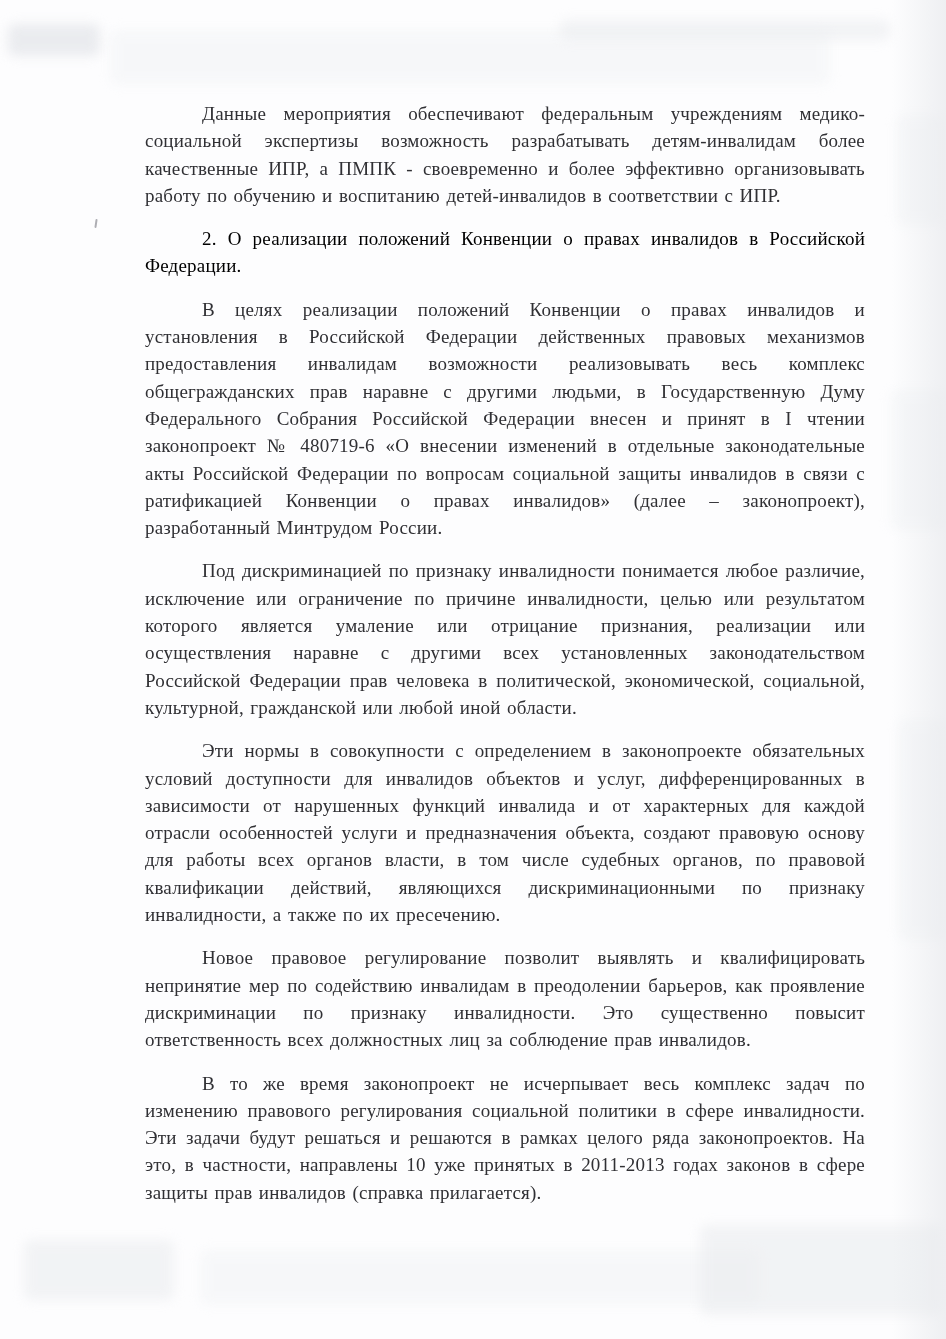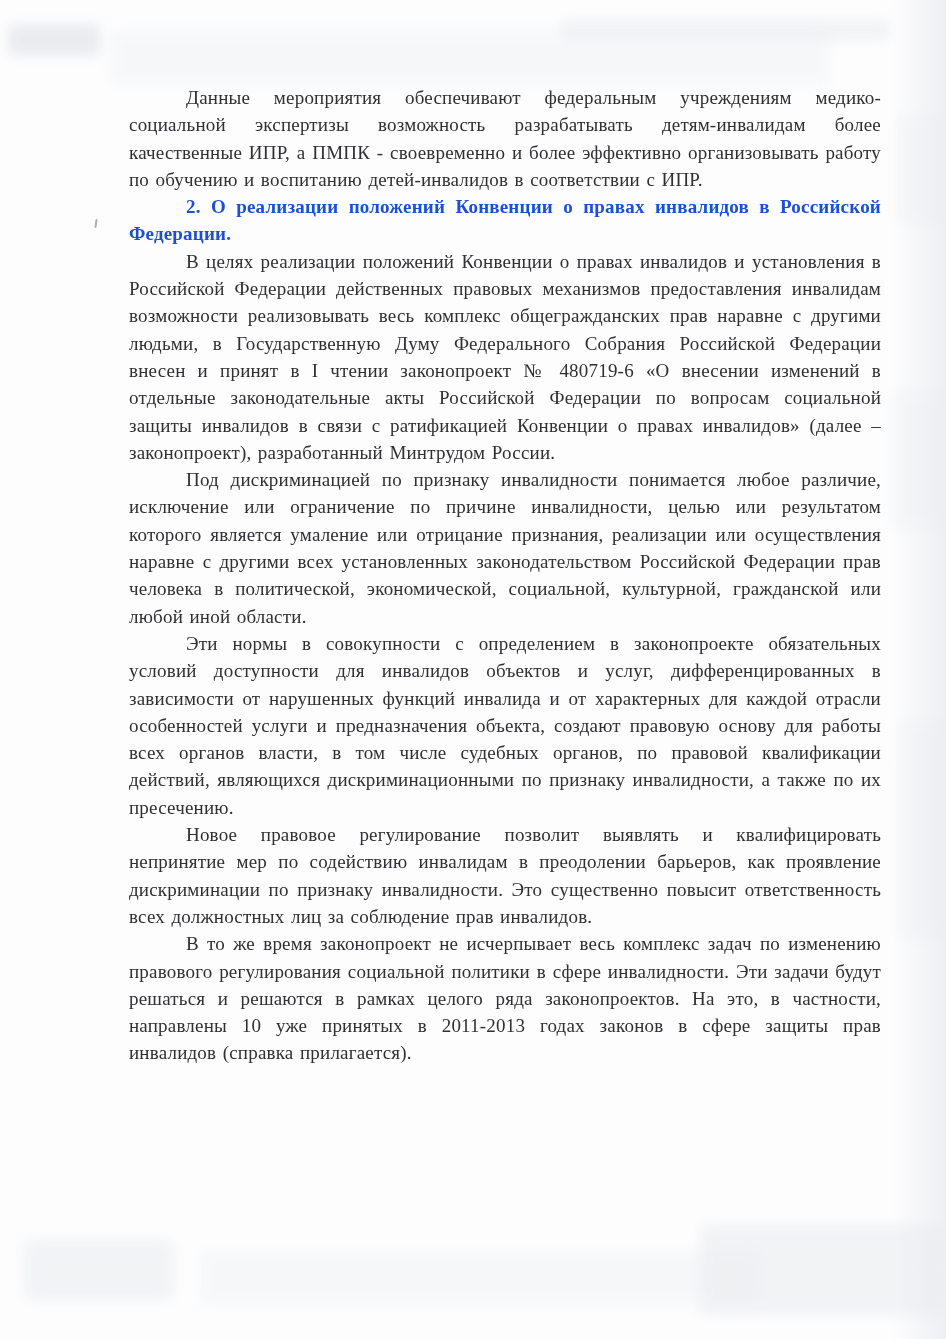--- a/index.html
+++ b/index.html
@@ -56,26 +56,26 @@
     top: 84px;
     width: 752px;
     color: #303034;
     font-size: 19px;
     line-height: 27.3px;
     text-align: justify;
     letter-spacing: 0.2px;
     word-spacing: 1.5px;
   }
   .page-text p {
-    margin: 0;
+    margin: 16px;
     text-indent: 57px;
   }
   .page-text p.heading {
-    font-weight: bold;
-    color: #1d4ed8;
+    font-weight: normal;
+    color: #000000;
     word-spacing: 3px;
   }
 </style>
 </head>
 <body>
 
 <div class="smudge dark" style="left:8px;   top:24px;   width:92px;  height:32px;"></div>
 <div class="smudge light" style="left:110px; top:30px;   width:720px; height:55px;"></div>
 <div class="smudge" style="left:560px; top:20px;   width:330px; height:20px;"></div>
 <div class="smudge light" style="left:896px; top:115px;  width:46px;  height:110px;"></div>

